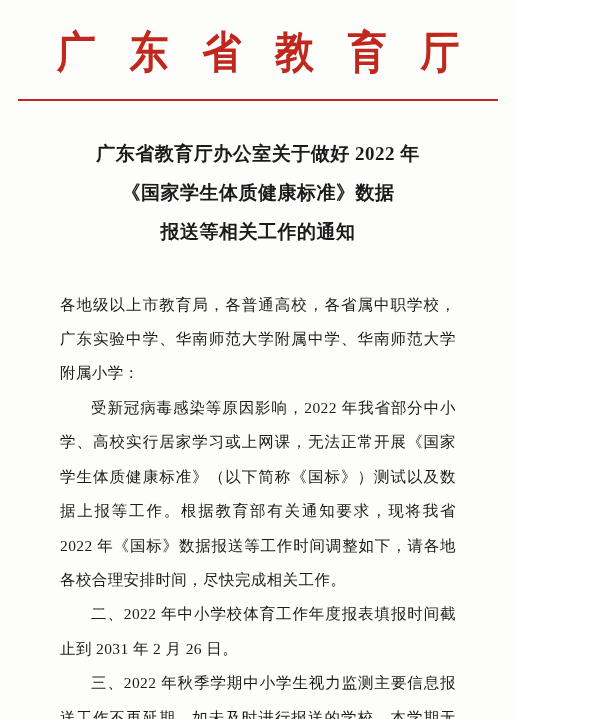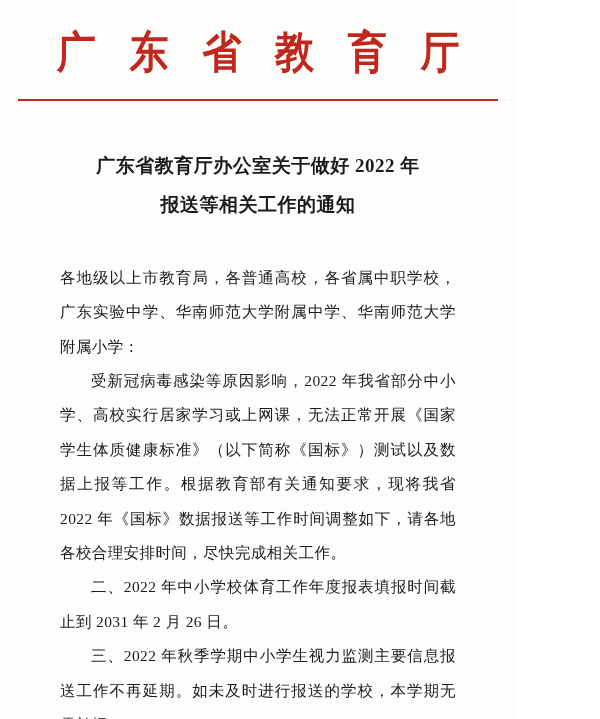--- a/index.html
+++ b/index.html
@@ -44,21 +44,21 @@
   }
   .masthead-rule {
     margin: 26px auto 0 auto;
     width: 480px;
     height: 2px;
     background: #c0281d;
   }
 
   
   .doc-title {
-    margin-top: 46px;
+    margin-top: 34px;
     text-align: center;
     color: #1b1b1b;
     font-weight: bold;
     font-size: 19px;
     line-height: 2.05;
     letter-spacing: 0.5px;
     padding: 0 60px;
   }
   .doc-title .line {
     display: block;
@@ -88,20 +88,21 @@
 
 <div class="page">
 
   <div class="masthead">
     <div class="masthead-title">广 东 省 教 育 厅</div>
     <div class="masthead-rule"></div>
   </div>
 
   <div class="doc-title">
     <span class="line">广东省教育厅办公室关于做好 2022 年</span>
+    <span class="line">《国家学生体质健康标准》数据</span>
     <span class="line">报送等相关工作的通知</span>
   </div>
 
   <div class="body-text">
     <p>各地级以上市教育局，各普通高校，各省属中职学校，广东实验中学、华南师范大学附属中学、华南师范大学附属小学：</p>
     <p class="indent">受新冠病毒感染等原因影响，2022 年我省部分中小学、高校实行居家学习或上网课，无法正常开展《国家学生体质健康标准》（以下简称《国标》）测试以及数据上报等工作。根据教育部有关通知要求，现将我省 2022 年《国标》数据报送等工作时间调整如下，请各地各校合理安排时间，尽快完成相关工作。</p>
     <p class="indent">二、2022 年中小学校体育工作年度报表填报时间截止到 2031 年 2 月 26 日。</p>
     <p class="indent">三、2022 年秋季学期中小学生视力监测主要信息报送工作不再延期。如未及时进行报送的学校，本学期无需补报。</p>
   </div>
 

